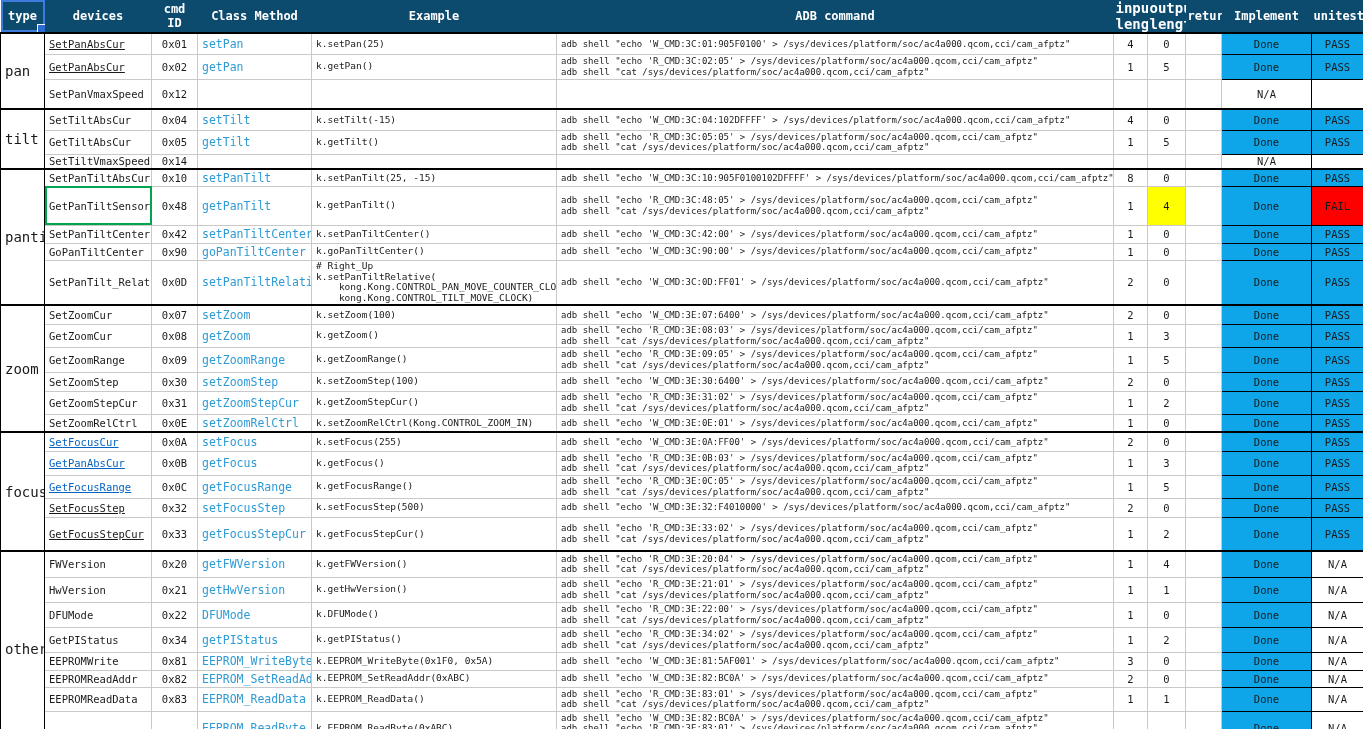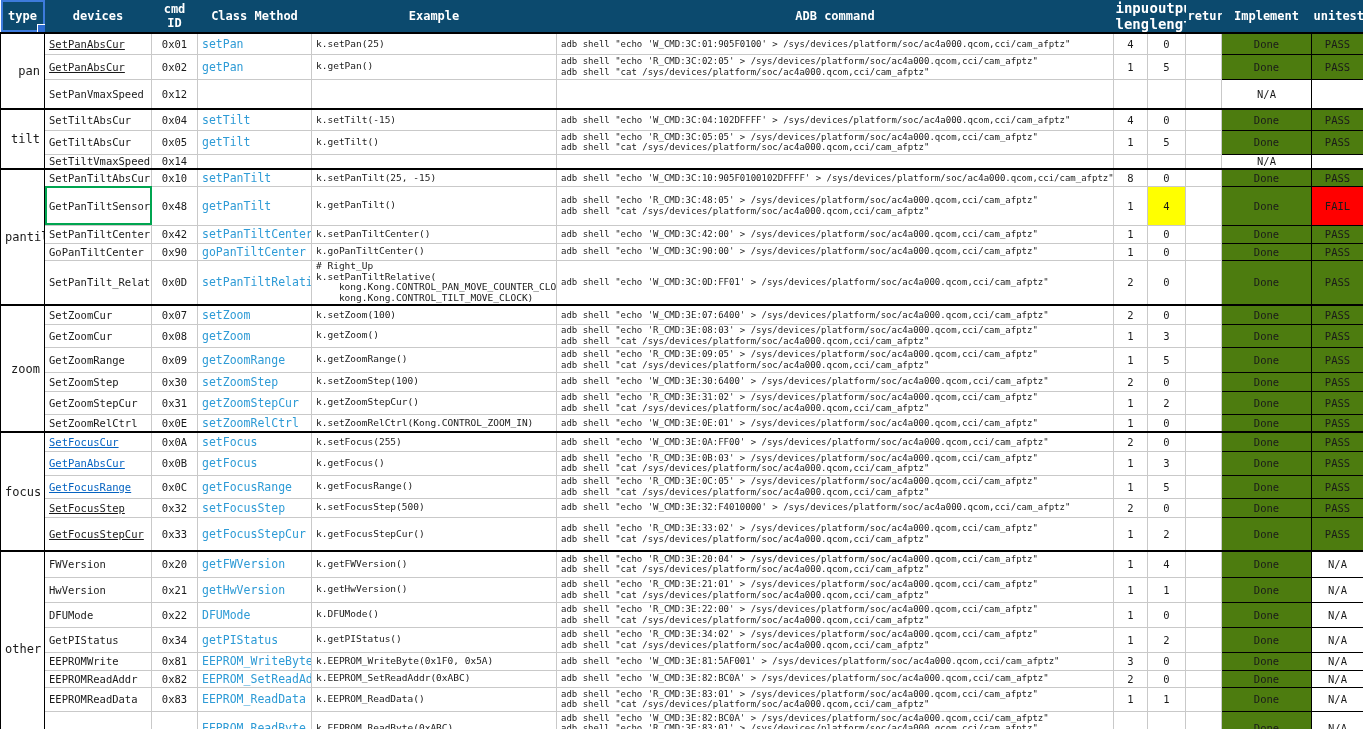--- a/index.html
+++ b/index.html
@@ -7,31 +7,31 @@
   table{border-collapse:collapse;table-layout:fixed;width:1363px;}
   th,td{box-sizing:border-box;overflow:hidden;}
   thead th{background:#0c4a6e;color:#fff;font-weight:bold;font-size:12px;
     border-bottom:2px solid #000;padding:0 2px;height:27px;vertical-align:middle;}
   thead th.small{font-size:14px;line-height:1.15;white-space:pre-line;font-weight:bold;}
   thead th.sel-th{position:relative;box-shadow:inset 0 0 0 2px #3D7BDC;}
   thead th.sel-th::after{content:"";position:absolute;right:-1px;bottom:-1px;width:7px;height:7px;
     background:#2B6BD1;border:1px solid #fff;}
   td{border:1px solid #c9c9c9;padding:0 4px;vertical-align:middle;font-size:10.5px;color:#1a1a1a;}
   td.c{text-align:center;padding:0 1px;}
-  td.type-cell{text-align:right;font-size:12px;border-left:1px solid #000;border-right:1px solid #000;}
+  td.type-cell{text-align:left;font-size:14px;border-left:1px solid #000;border-right:1px solid #000;}
   td.cmdc{border-left:1px solid #000;font-size:10.5px;white-space:nowrap;}
   td.u{text-decoration:underline;}
   td.link{color:#0563C1;text-decoration:underline;}
   td.sel{outline:2px solid #00A550;outline-offset:-2px;}
   td.method{color:#2E9BD6;font-size:11.5px;white-space:nowrap;}
   td.ex{font-size:9.5px;white-space:pre;line-height:10.5px;}
   td.adb{font-size:9px;white-space:pre;line-height:10.5px;color:#222;}
   td.impl,td.unit{border:1px solid #000;text-align:center;font-size:10.5px;}
   td.graycell{border:1px solid #c9c9c9;}
-  .bg-green{background:#4d7c0f;}
+  .bg-green{background:#0ea5e9;}
   .bg-red{background:#FF0000;}
   .bg-yellow{background:#FFFF00;}
   tr.sep td{border-top:2px solid #000;}
   tr:last-child td{border-bottom:2px solid #000;}
 </style>
 </head>
 <body>
 
 <table>
   <colgroup>

